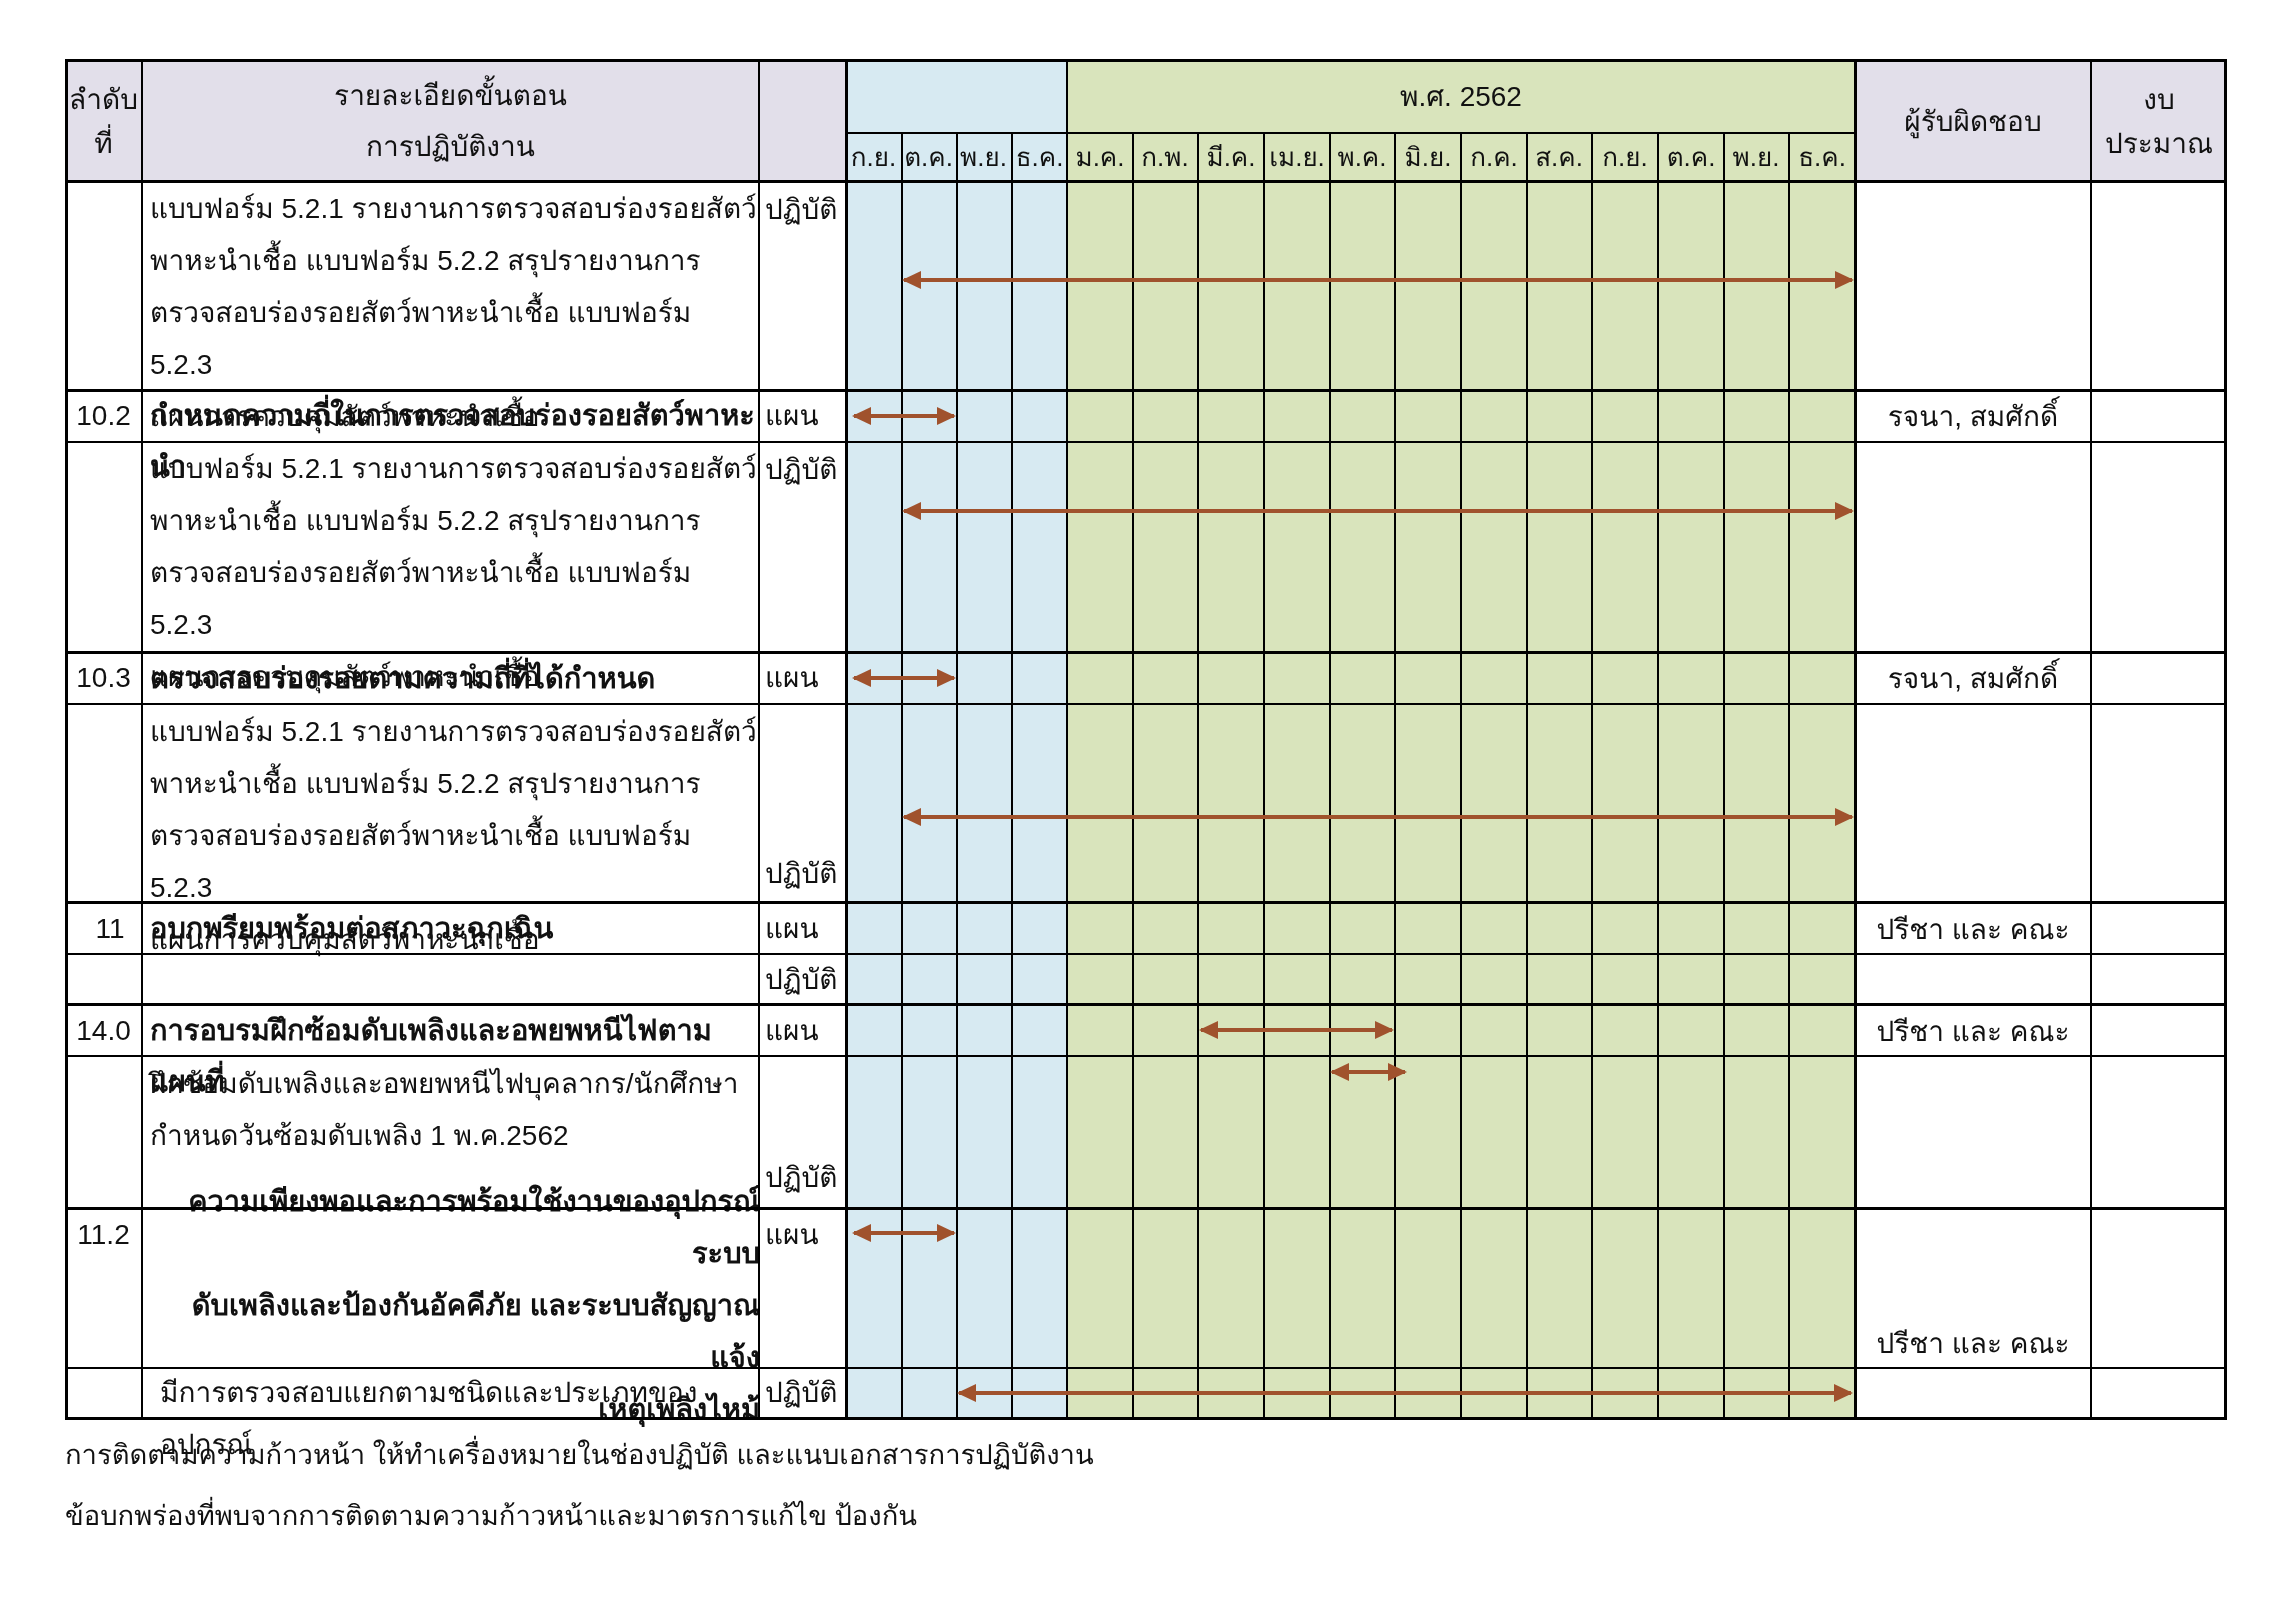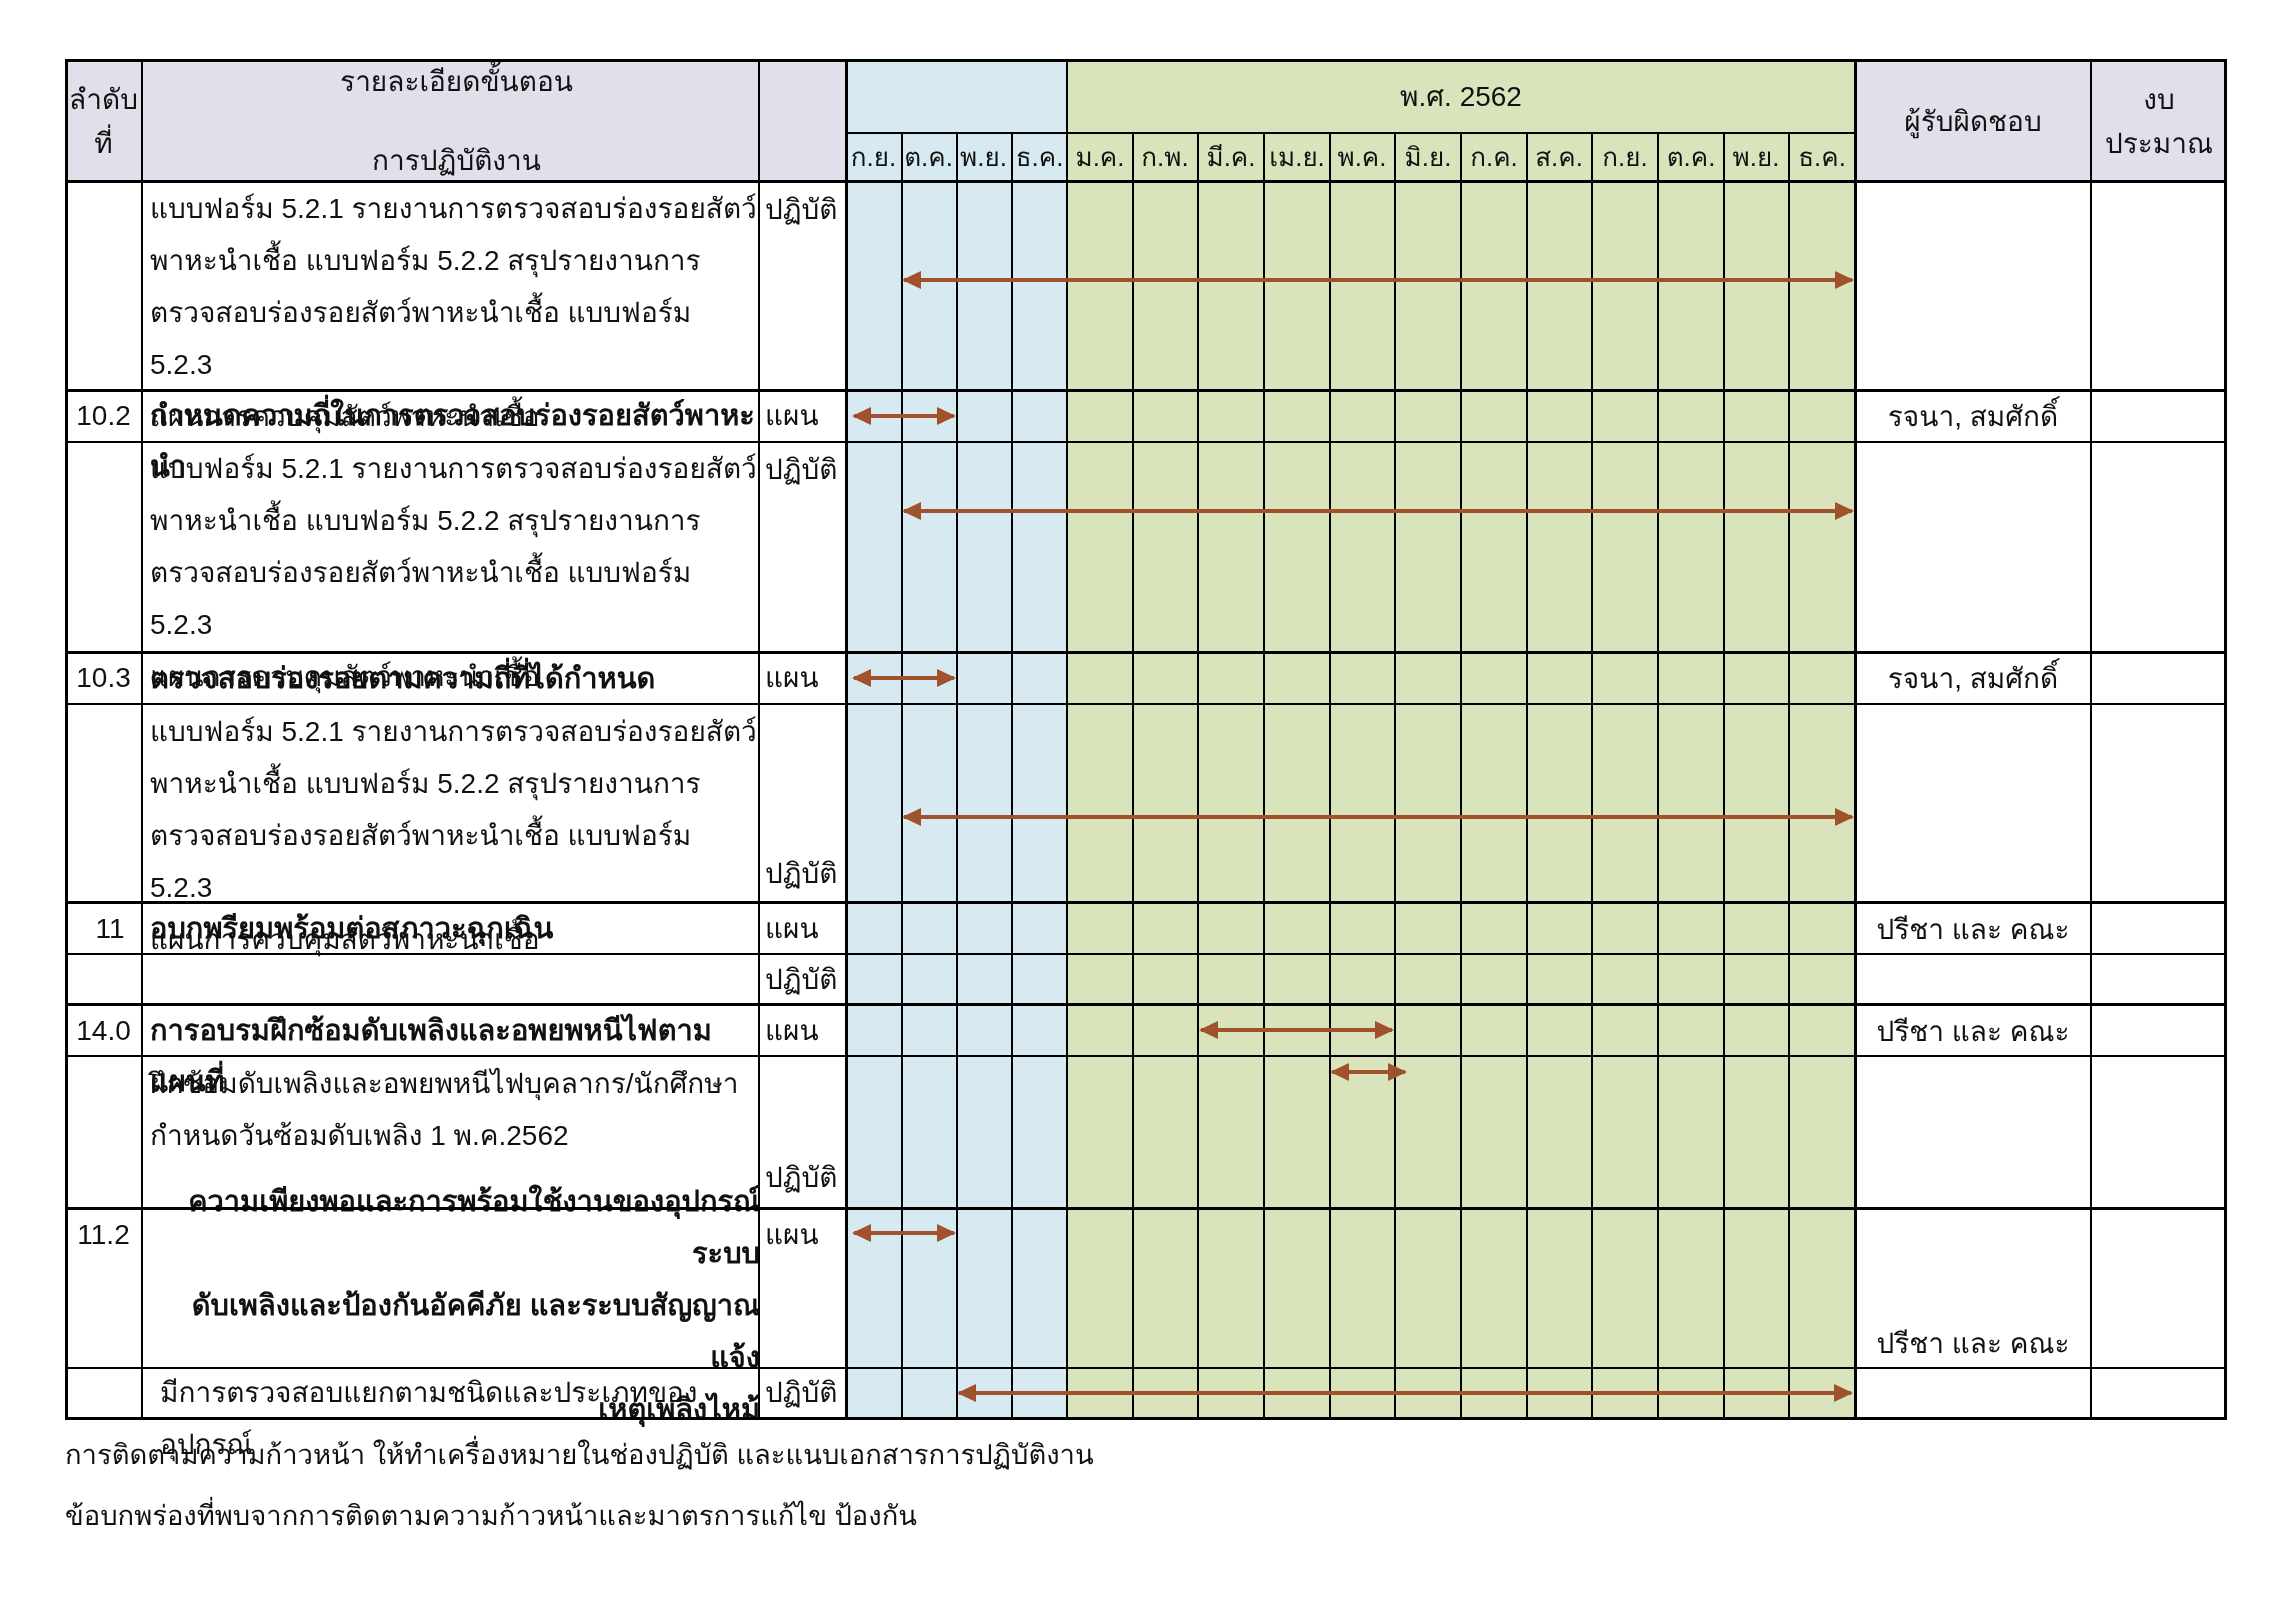--- a/index.html
+++ b/index.html
@@ -33,21 +33,21 @@
 
 <div id="page">
   <div id="table-root">
 
     <div class="band" style="left:0;width:781px;height:123px;background:var(--header-bg);"></div>
     <div class="band" style="left:1790px;width:372px;height:123px;background:var(--header-bg);"></div>
     <div class="band" style="left:781px;width:221px;height:1360px;background:var(--blue-bg);"></div>
     <div class="band" style="left:1002px;width:788px;height:1360px;background:var(--green-bg);"></div>
 
     <div class="txt ctr" style="left:0;top:0;width:77px;height:123px;">ลำดับที่</div>
-    <div style="position:absolute;left:83px;top:0;width:617px;height:123px;display:flex;flex-direction:column;align-items:center;justify-content:space-between;gap:7px;">
+    <div style="position:absolute;left:77px;top:0;width:617px;height:123px;display:flex;flex-direction:column;align-items:center;justify-content:center;gap:7px;">
       <div class="txt" style="position:static;">รายละเอียดขั้นตอน</div>
       <div class="txt" style="position:static;">การปฏิบัติงาน</div>
     </div>
     <div class="txt ctr" style="left:1002px;top:0;width:788px;height:74px;">พ.ศ. 2562</div>
     <div class="txt ctr" style="left:1790px;top:0;width:236px;height:123px;">ผู้รับผิดชอบ</div>
     <div class="txt ctr" style="left:2026px;top:0;width:136px;height:123px;">งบประมาณ</div>
 
     <div id="month-row">
         <div class="month-cell" style="left: 781px; width: 55px;">ก.ย.</div>
         <div class="month-cell" style="left: 836px; width: 55px;">ต.ค.</div>

